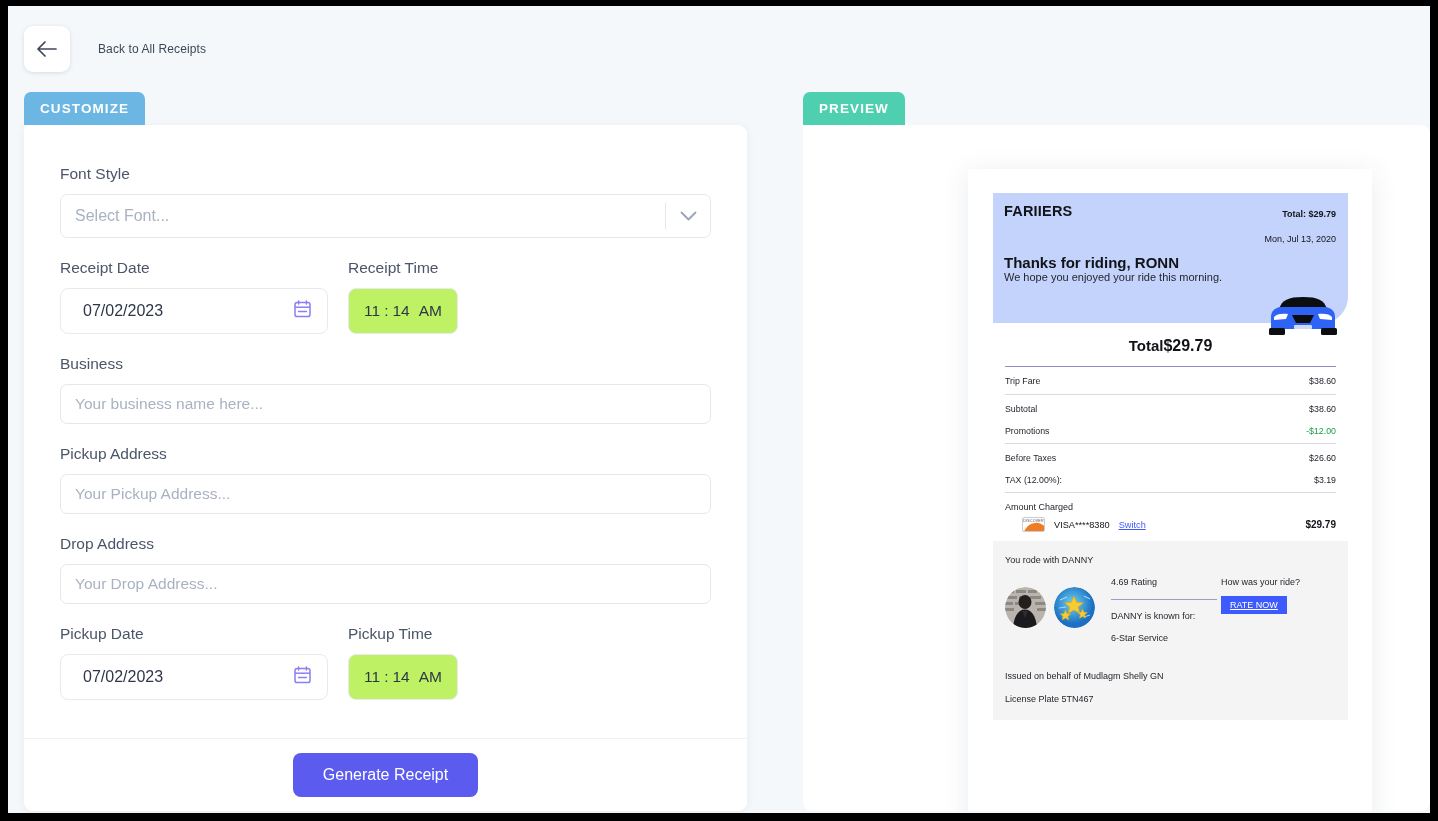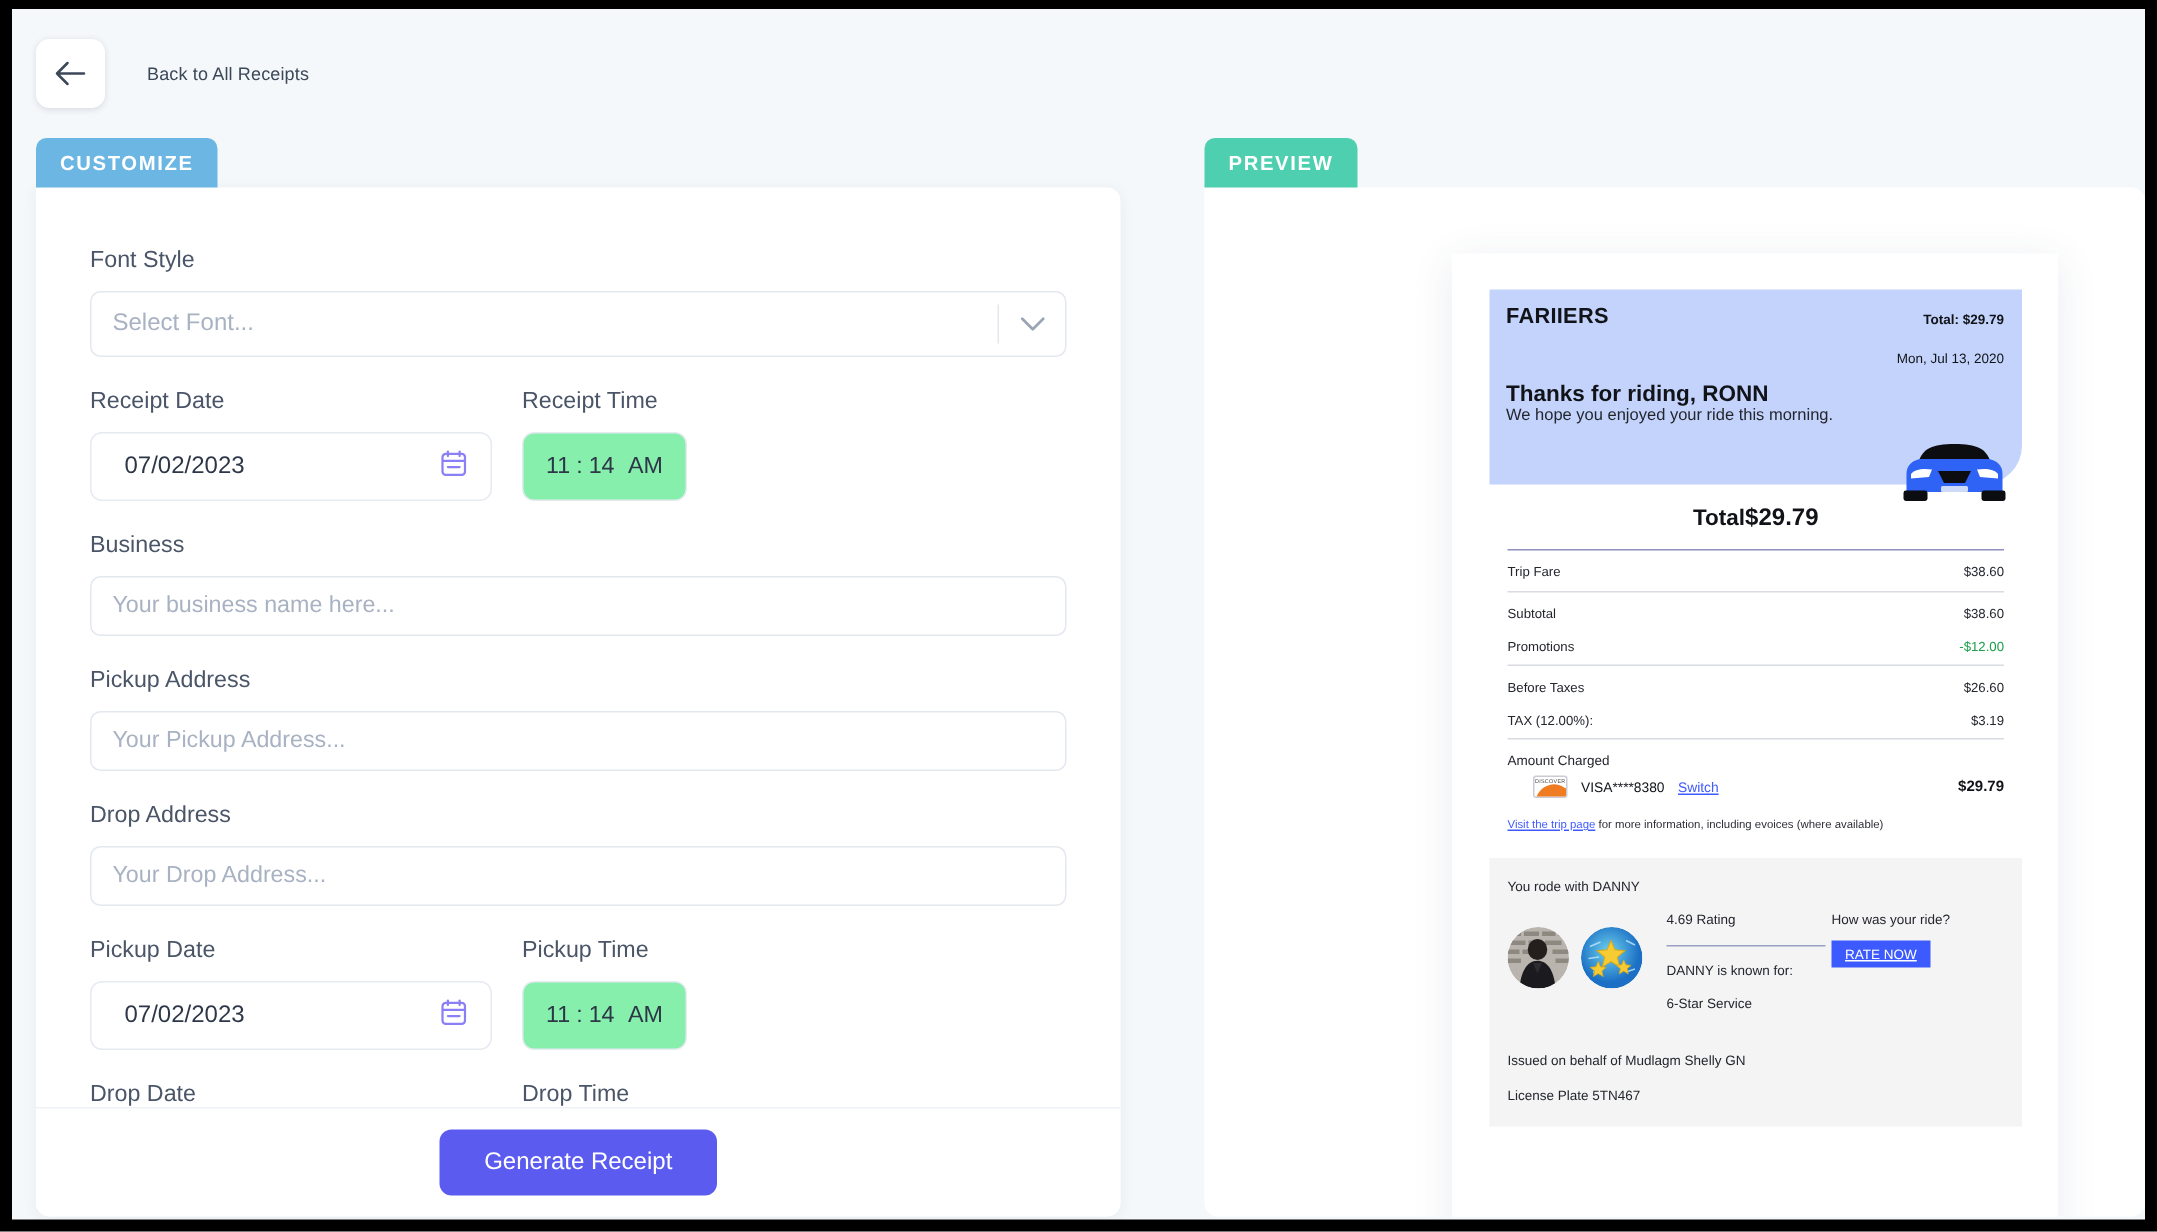--- a/index.html
+++ b/index.html
@@ -168,21 +168,21 @@
 
   .time-box {
     width: 110px;
     height: 46px;
     border: 1px solid #e6eaf1;
     border-radius: 8px;
     display: flex;
     align-items: center;
     justify-content: center;
     gap: 4px;
-    background: #86efac;
+    background: #bef264;
     font-size: 15.5px;
     color: #2d3748;
     cursor: pointer;
   }
   .time-colon { color:#2d3748; }
   .time-ampm { margin-left: 5px; }
 
   .form-footer {
     position: absolute;
     left: 0; right: 0; bottom: 0;
@@ -476,28 +476,20 @@
               <label class="field-label">Pickup Time</label>
               <div class="time-box">
                 <span>11</span>
                 <span class="time-colon">:</span>
                 <span>14</span>
                 <span class="time-ampm">AM</span>
               </div>
             </div>
           </div>
 
-          <div class="row2">
-            <div class="cell-date">
-              <label class="field-label">Drop Date</label>
-            </div>
-            <div class="cell-time">
-              <label class="field-label">Drop Time</label>
-            </div>
-          </div>
 
         </div>
 
         <div class="form-footer">
           <button class="generate-btn">Generate Receipt</button>
         </div>
       </div>
     </div>
 
     <div class="col-right">
@@ -581,23 +573,20 @@
                 <span class="rc-card-icon">
                   <span class="disc-word">DISCOVER</span>
                   <span class="disc-swoosh"></span>
                 </span>
                 <span class="rc-card-num">VISA****8380</span>
                 <span class="rc-switch">Switch</span>
               </span>
               <span class="rc-card-amt">$29.79</span>
             </div>
 
-            <div class="rc-footnote">
-              <a>Visit the trip page</a><span> for more information, including evoices (where available)</span>
-            </div>
           </div>
 
           <div class="rc-driver">
             <div class="rc-rode">You rode with DANNY</div>
 
             <div class="rc-driver-grid">
               <div class="rc-avatars">
                 <span class="rc-avatar">
                   <svg width="41" height="41" viewBox="0 0 41 41">
                     <defs>

